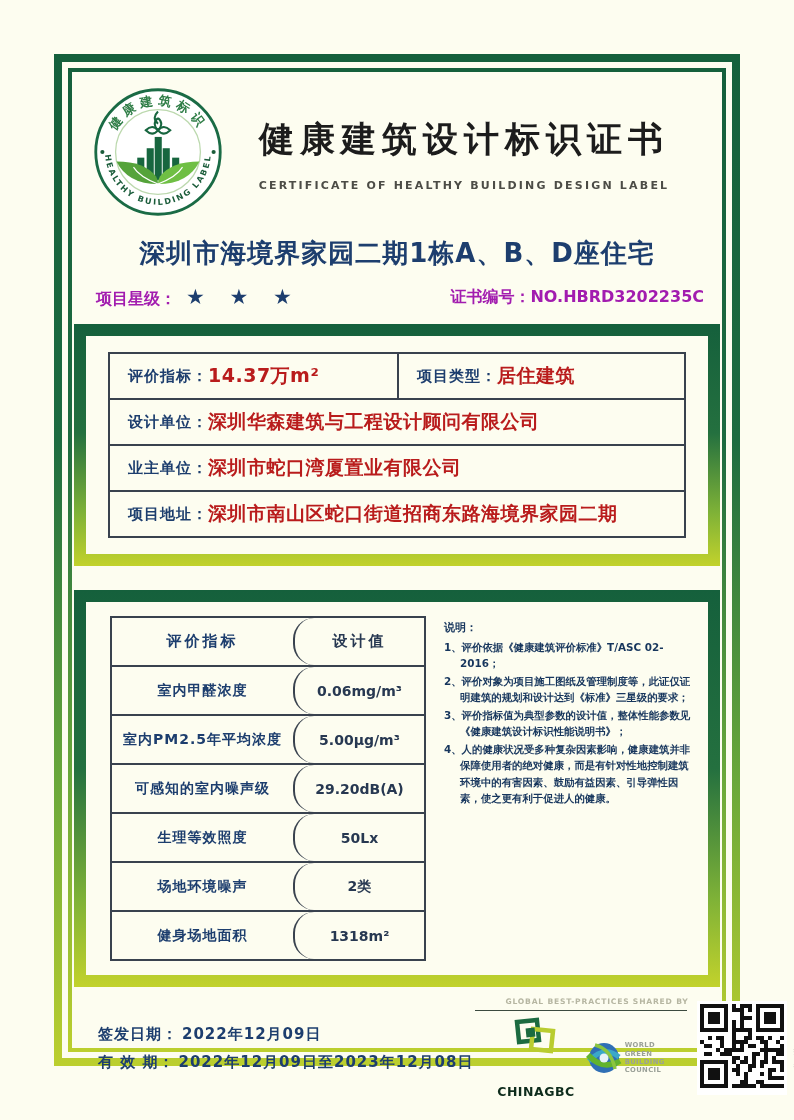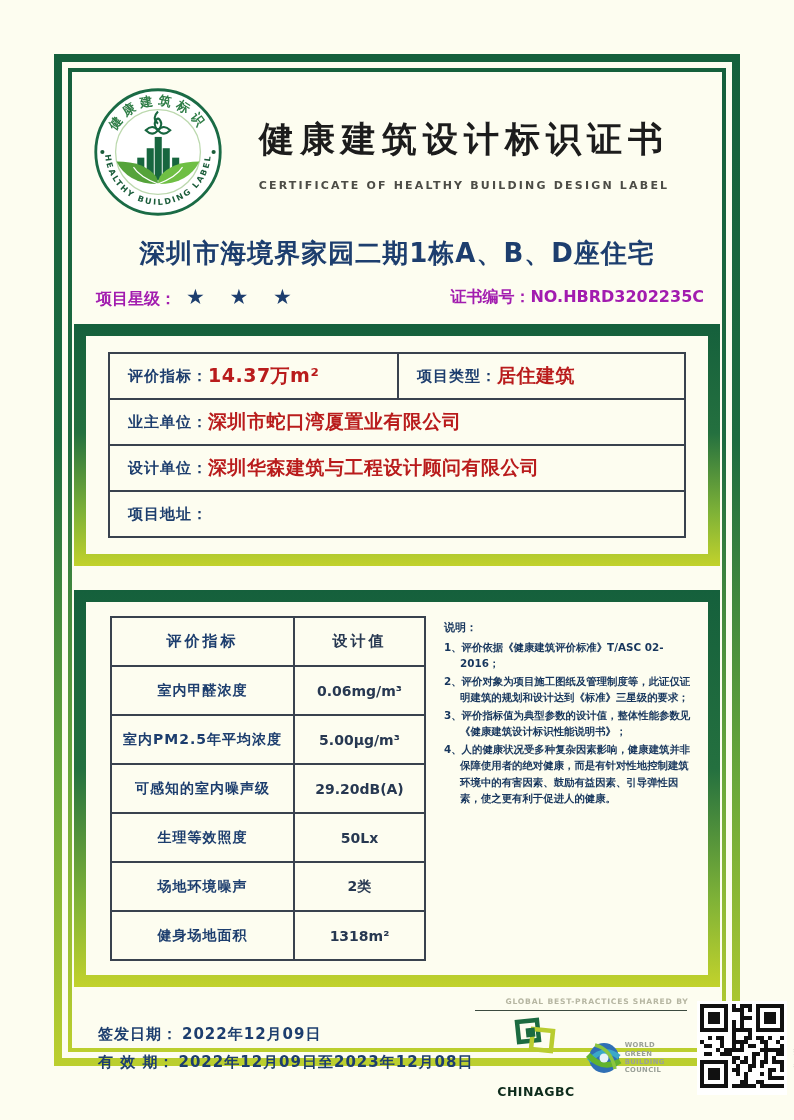--- a/index.html
+++ b/index.html
@@ -49,21 +49,21 @@
   .icell.right{border-left:2px solid #39424e;}
   .ilabel{font-weight:bold;font-size:15px;color:#1d3e6e;letter-spacing:1px;white-space:nowrap;}
   .ivalue{font-size:19px;color:#b91c1c;font-weight:600;letter-spacing:0.5px;white-space:nowrap;}
 
   
   .sec2-inner{background:#fdfdf0;padding:14px 14px 14px 24px;display:flex;}
   .metrics-table{width:312px;border:2px solid #39424e;flex:0 0 auto;}
   .mrow{display:flex;height:47px;border-top:2px solid #39424e;}
   .mrow:first-child{border-top:none;}
   .mcell{display:flex;align-items:center;justify-content:center;box-sizing:border-box;
-    font-size:14px;color:#1d3e6e;text-align:center;padding:0 3px;}
+    font-size:14px;color:#1d3e6e;text-align:center;padding:0 3px;border-radius:21px;}
   .mcell.name{width:58%;font-weight:bold;letter-spacing:1px;}
   .mcell.val{width:42%;border-left:2px solid #39424e;font-weight:600;color:#273851;}
   .mrow.mhead .mcell{font-weight:bold;font-size:15px;letter-spacing:3px;}
 
   .notes{flex:1;padding:4px 2px 0 18px;color:#17365d;}
   .notes-title{font-size:11px;font-weight:bold;margin-bottom:4px;}
   .note-item{font-size:10.4px;line-height:1.58;font-weight:600;
     padding-left:1.55em;text-indent:-1.55em;margin-bottom:1px;}
 
   
@@ -160,33 +160,34 @@
               <span class="ilabel">评价指标：</span>
               <span class="ivalue">14.37万m²</span>
             </div>
             <div class="icell half right">
               <span class="ilabel">项目类型：</span>
               <span class="ivalue">居住建筑</span>
             </div>
           </div>
           <div class="irow">
             <div class="icell">
+              <span class="ilabel">设计单位：</span>
+              <span class="ivalue">深圳华森建筑与工程设计顾问有限公司</span>
+            </div>
+          </div>
+          <div class="irow">
+            <div class="icell">
               <span class="ilabel">业主单位：</span>
               <span class="ivalue">深圳市蛇口湾厦置业有限公司</span>
-            </div>
-          </div>
-          <div class="irow">
-            <div class="icell">
-              <span class="ilabel">设计单位：</span>
-              <span class="ivalue">深圳华森建筑与工程设计顾问有限公司</span>
             </div>
           </div>
           <div class="irow">
             <div class="icell">
               <span class="ilabel">项目地址：</span>
+              <span class="ivalue">深圳市南山区蛇口街道招商东路海境界家园二期</span>
             </div>
           </div>
         </div>
       </div>
     </div>
 
     <div class="sec" style="margin-top:24px;">
       <div class="sec2-inner">
         <div class="metrics-table">
           <div class="mrow mhead">

